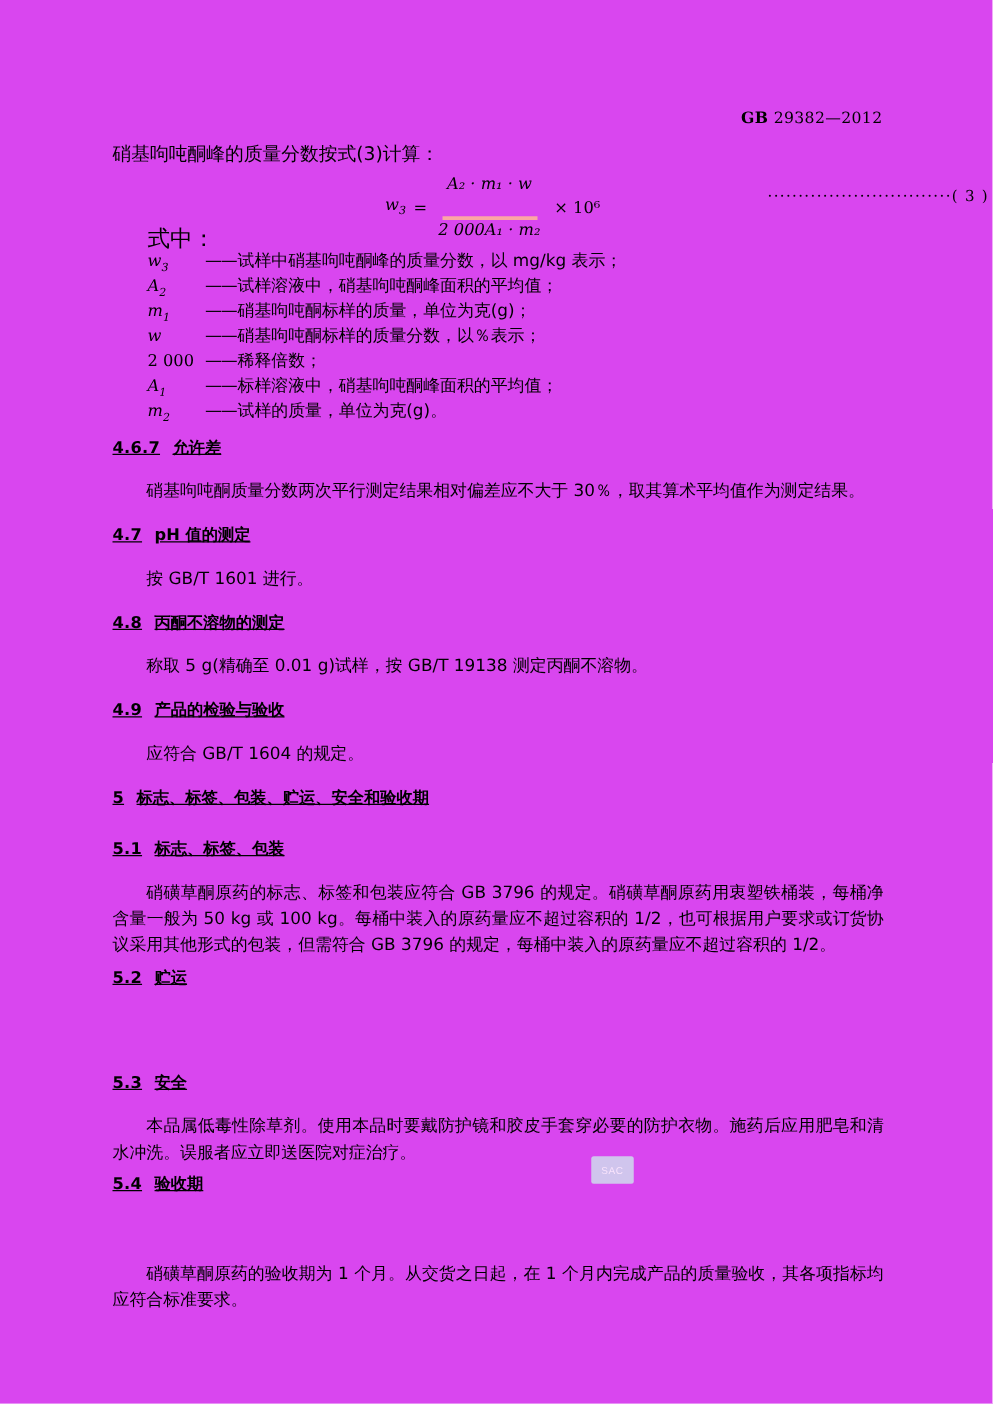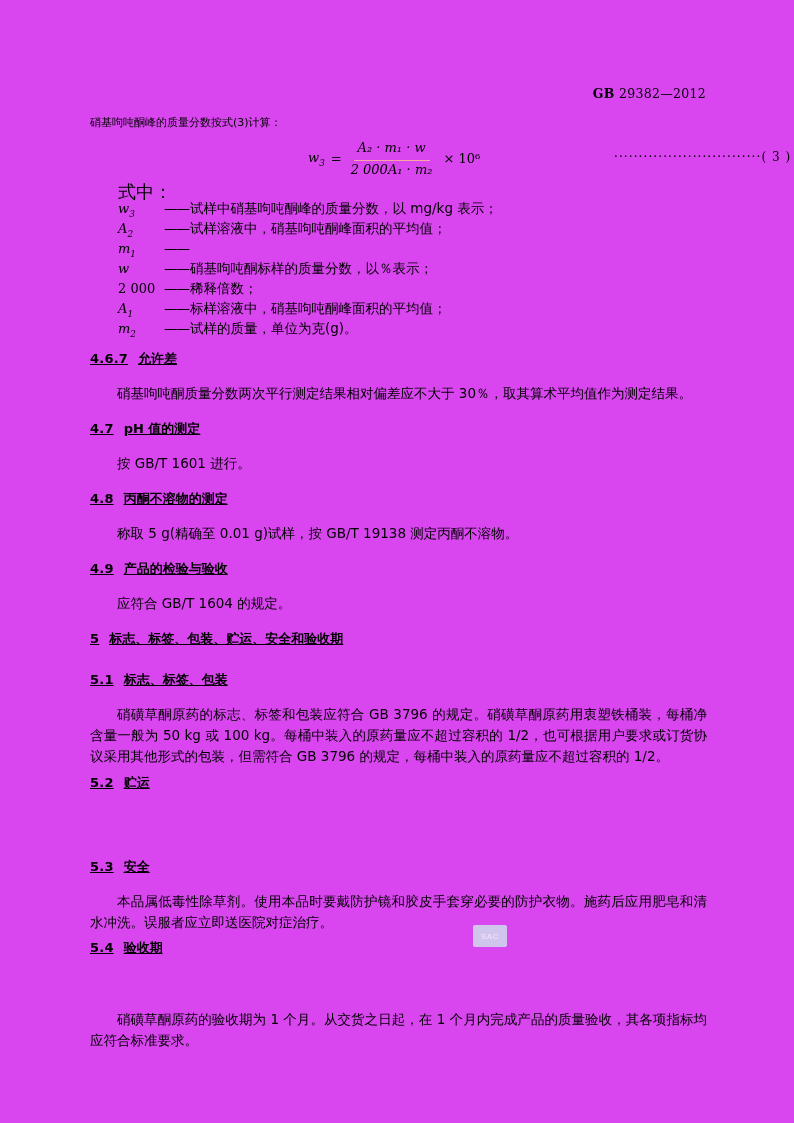--- a/index.html
+++ b/index.html
@@ -39,21 +39,21 @@
   .page-header .std-number {
     font-family: "DejaVu Serif", "Liberation Serif", serif;
     font-size: 12.5px;
   }
 
   
   .intro-line {
     position: absolute;
     left: 90px;
     top: 113px;
-    font-size: 11px;
+    font-size: 15px;
     line-height: 20px;
     white-space: nowrap;
   }
 
   
   .formula-row {
     position: absolute;
     left: 90px;
     top: 140px;
     width: 616px;
@@ -72,22 +72,22 @@
   .formula .lhs { margin-right: 3px; }
   .formula .eq { font-style: normal; margin: 0 3px; }
   .frac {
     display: inline-flex;
     flex-direction: column;
     align-items: center;
     vertical-align: middle;
     margin: 0 2px;
   }
   .frac .num {
-    padding: 0 4px 5px 4px;
-    border-bottom: 1px solid #fca5a5;
+    padding: 0 4px 18px 4px;
+    border-bottom: 3px solid #fca5a5;
     white-space: nowrap;
   }
   .frac .den {
     padding: 1px 4px 0 4px;
     white-space: nowrap;
   }
   .formula .times {
     font-style: normal;
     margin: 0 4px 0 5px;
   }
@@ -233,20 +233,21 @@
       <span class="desc">试样中硝基呴吨酮峰的质量分数，以 mg/kg 表示；</span>
     </div>
     <div class="symbol-row">
       <span class="sym">A<sub>2</sub></span>
       <span class="dash">——</span>
       <span class="desc">试样溶液中，硝基呴吨酮峰面积的平均值；</span>
     </div>
     <div class="symbol-row">
       <span class="sym">m<sub>1</sub></span>
       <span class="dash">——</span>
+      <span class="desc">硝基呴吨酮标样的质量，单位为克(g)；</span>
     </div>
     <div class="symbol-row">
       <span class="sym">w</span>
       <span class="dash">——</span>
       <span class="desc">硝基呴吨酮标样的质量分数，以％表示；</span>
     </div>
     <div class="symbol-row">
       <span class="sym plain">2 000</span>
       <span class="dash">——</span>
       <span class="desc">稀释倍数；</span>

